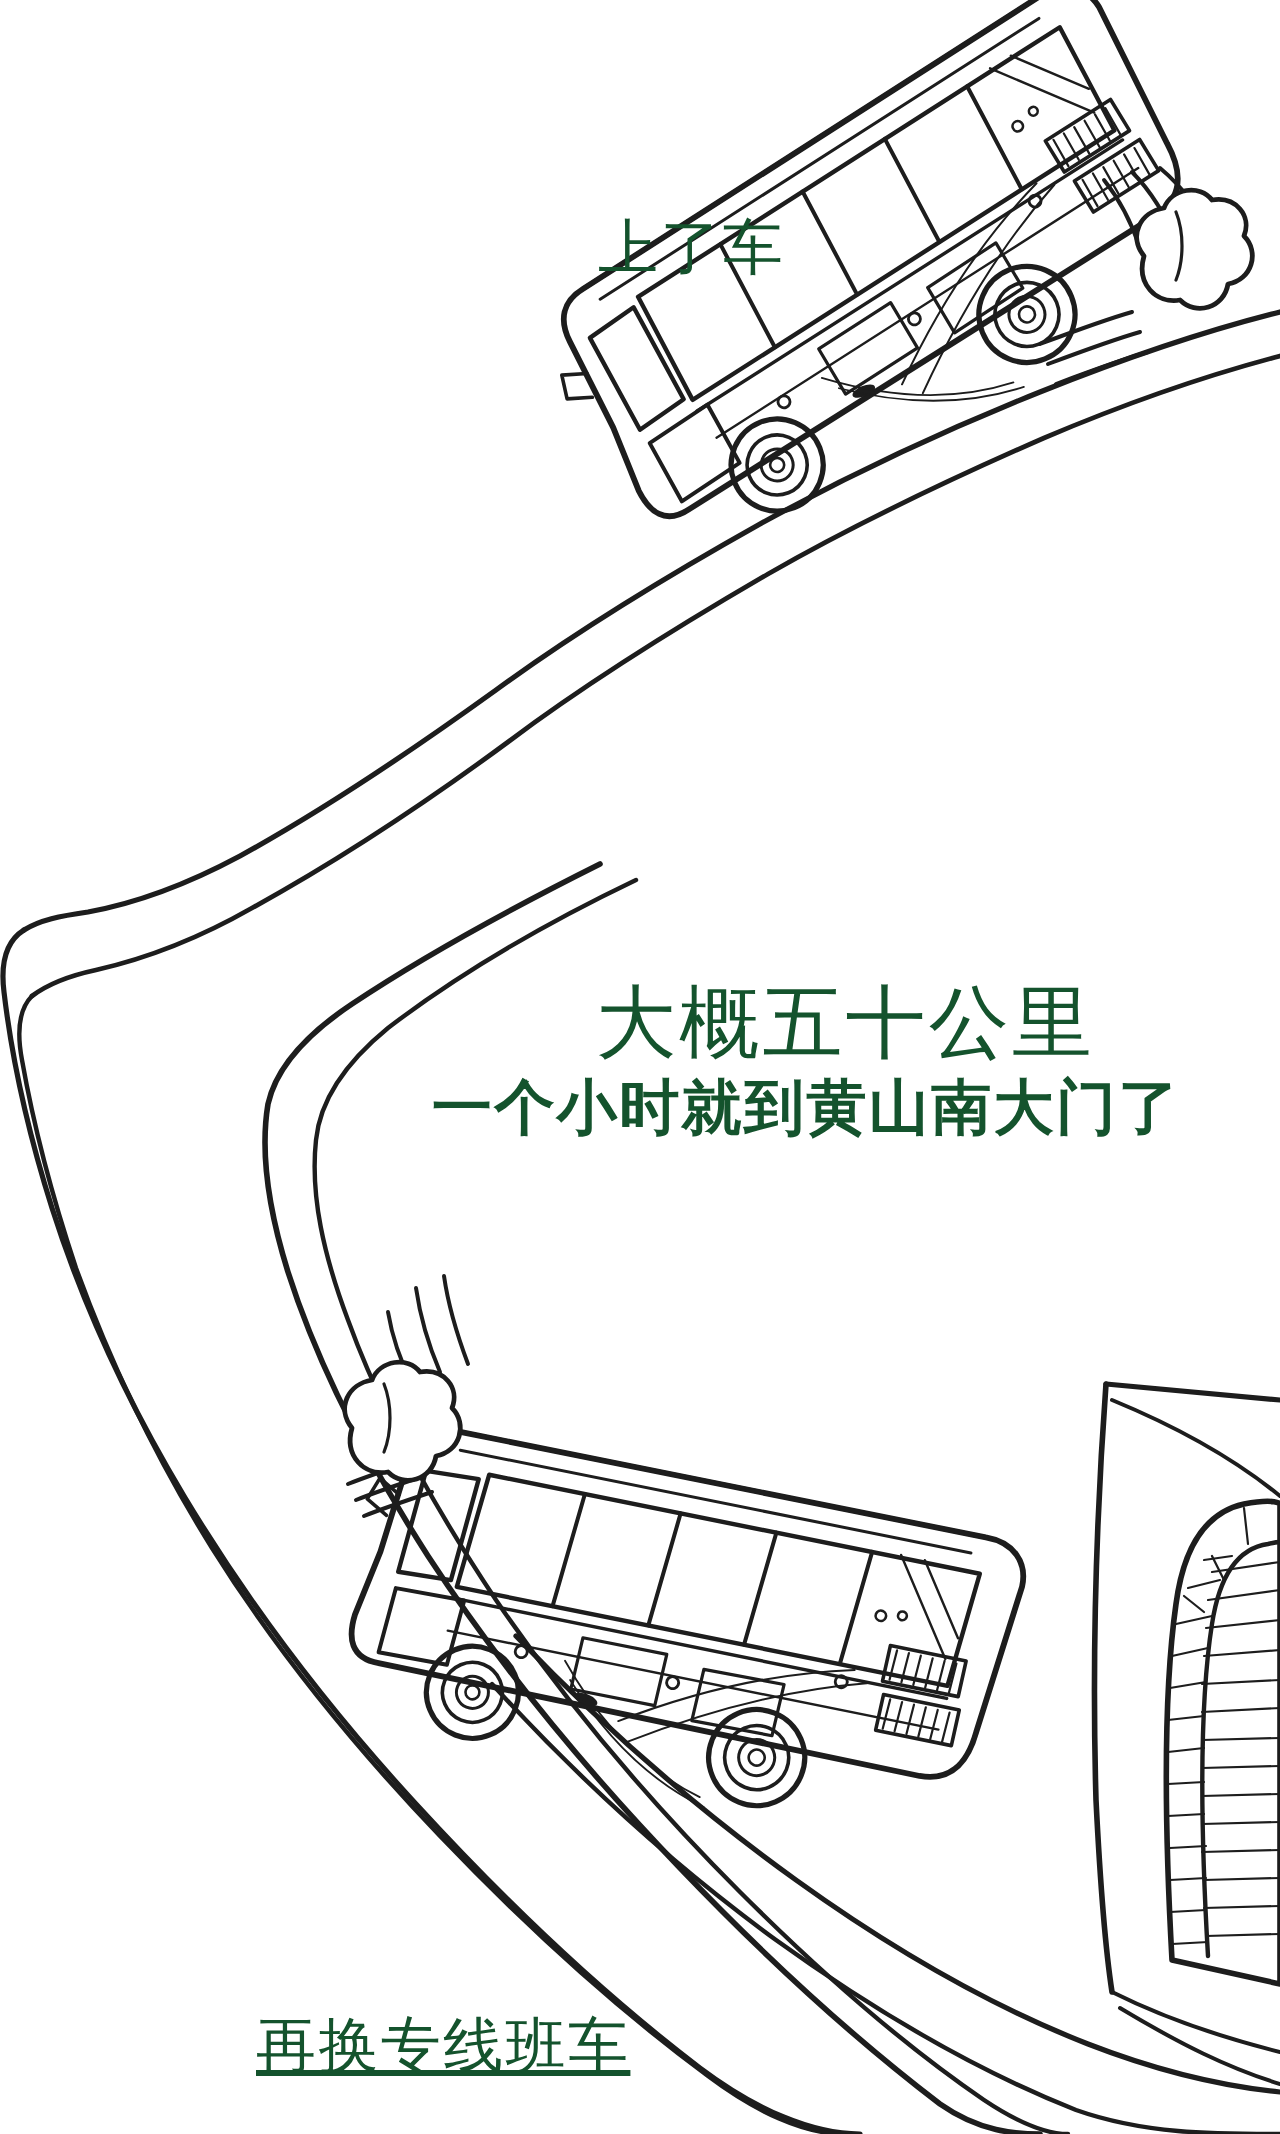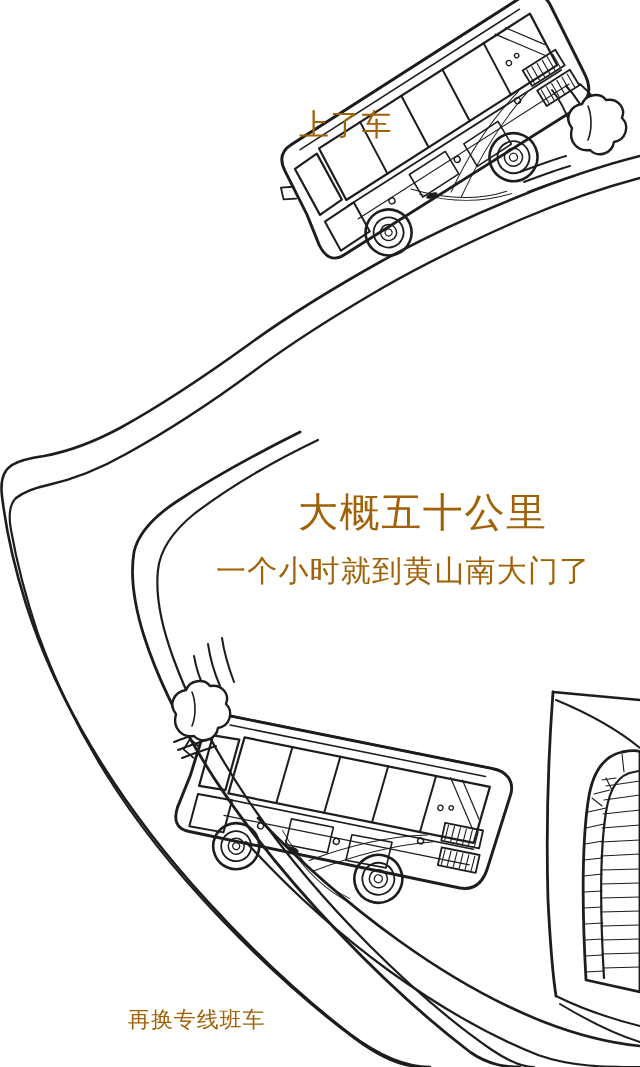--- a/index.html
+++ b/index.html
@@ -16,48 +16,50 @@
   }
   #illustration {
     position: absolute;
     left: 0;
     top: 0;
     width: 640px;
     height: 1067px;
   }
   .cap {
     position: absolute;
-    color: #a16207;
+    color: #14532d;
     font-family: "Liberation Sans", "DejaVu Sans", sans-serif;
     font-weight: 400;
     letter-spacing: 0.04em;
     white-space: nowrap;
     line-height: 1.0;
     user-select: none;
     text-align: center;
   }
   #cap-top {
     left: 299px;
     top: 110px;
     font-size: 30px;
   }
   #cap-mid-1 {
     left: 298px;
     top: 492px;
     font-size: 40px;
   }
   #cap-mid-2 {
     left: 216px;
-    top: 556px;
+    top: 540px;
     font-size: 30px;
+    font-weight: bold;
   }
   #cap-bottom {
     left: 128px;
     top: 1009px;
-    font-size: 22px;
+    font-size: 30px;
+    text-decoration: underline;
   }
 </style>
 </head>
 <body>
 
 <svg id="illustration" viewBox="0 0 640 1067" xmlns="http://www.w3.org/2000/svg" aria-hidden="true">
 
   <rect x="0" y="0" width="640" height="1067" fill="#ffffff"></rect>
 
   <g fill="none" stroke="#1d1d1d" stroke-linecap="round" stroke-linejoin="round">

